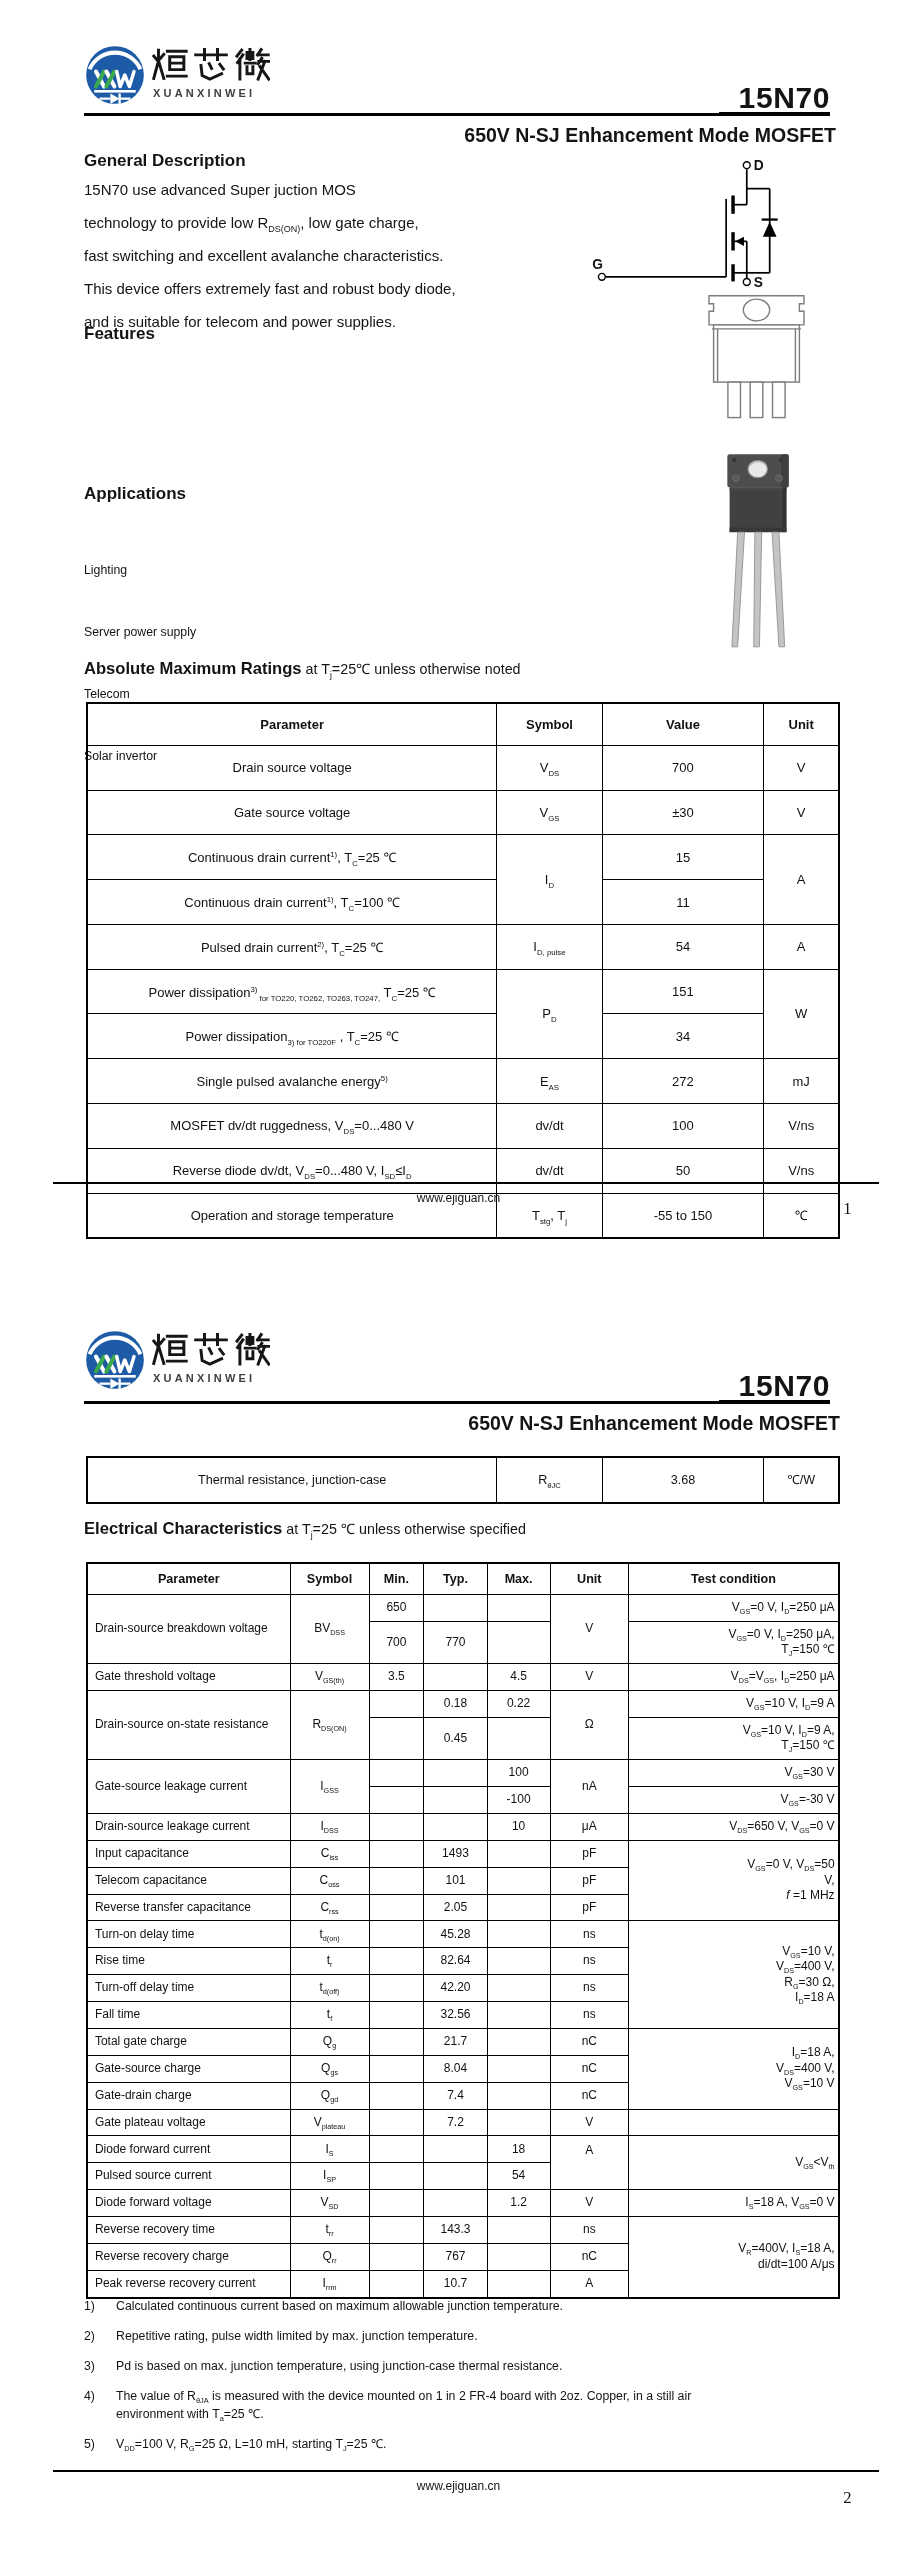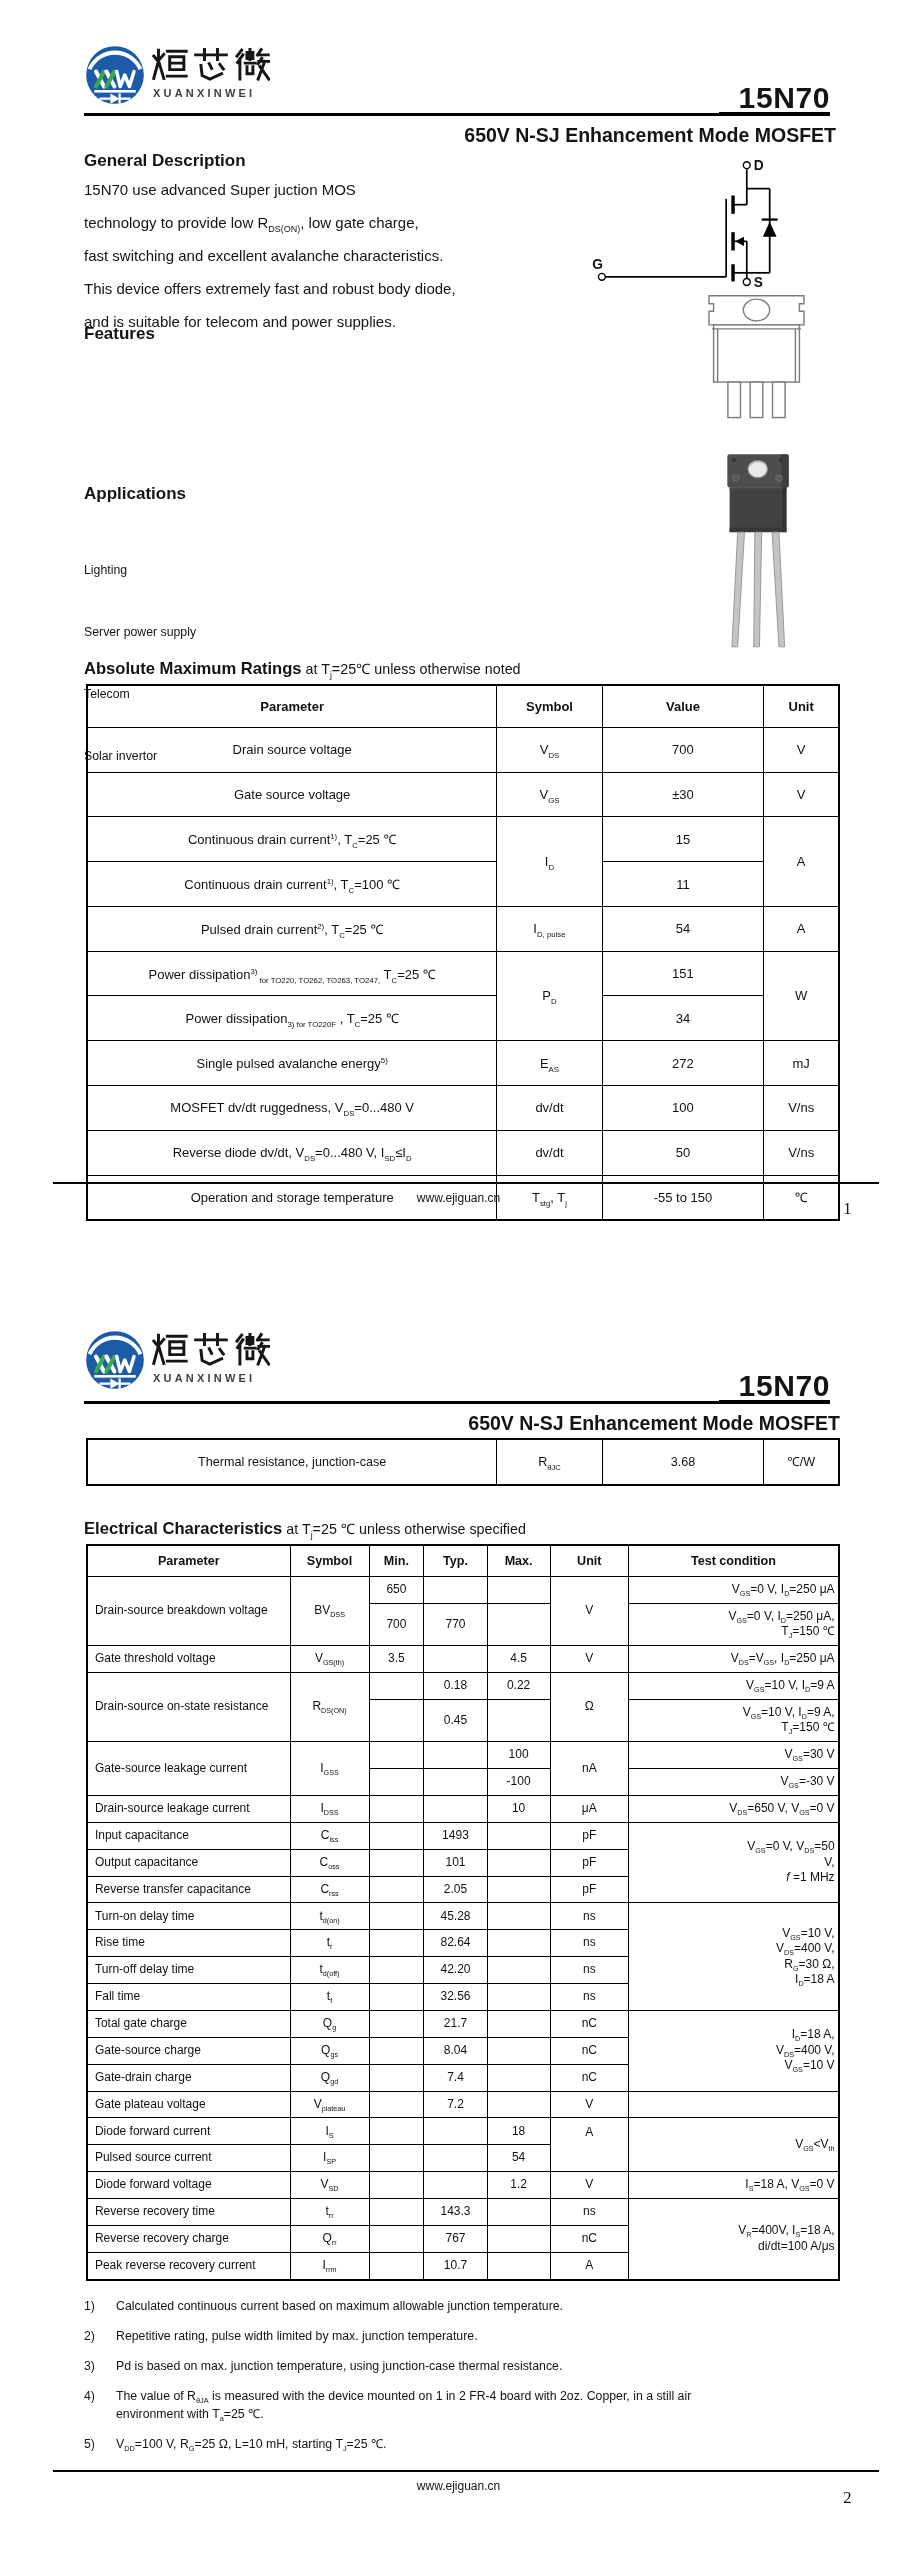--- a/index.html
+++ b/index.html
@@ -20,21 +20,21 @@
   .sec-heading{position:absolute;font-size:17px;font-weight:bold;white-space:nowrap;}
   .gd-line{height:33px;font-size:15px;white-space:nowrap;}
   .feat-item{margin-bottom:9.2px;font-size:13.8px;white-space:nowrap;}
   .feat-item:nth-child(4){margin-top:6.9px;}
   .app-item{margin-bottom:9.8px;font-size:12.3px;white-space:nowrap;margin-top:48px;}
   .tbl-heading{position:absolute;white-space:nowrap;font-size:14.3px;}
   .tbl-heading .h-main{font-size:16.6px;font-weight:bold;}
   sub{font-size:60%;line-height:0;}
   sup{font-size:60%;line-height:0;}
   
-  .doc-table{border-collapse:collapse;table-layout:fixed;width:100%;border:2.9px solid #000;}
+  .doc-table{border-collapse:collapse;table-layout:fixed;width:100%;border:2.9px solid #000;margin-top:18px;}
   .doc-table th,.doc-table td{border:1.7px solid #000;text-align:center;vertical-align:middle;padding:3.4px 4.6px;color:#111;}
   .doc-table th{font-weight:bold;}
   .abs-table td{height:37px;font-size:13px;}
   .abs-table th{height:34px;font-size:13px;}
   .thermal-table td{height:37px;font-size:12.6px;}
   .ec-table th{height:23px;font-size:12.6px;padding:3.4px 2.3px;}
   .ec-table td{font-size:12px;line-height:15.5px;padding:5.2px 3.4px;}
   .ec-table td.left0{text-align:left;padding-left:6.9px;}
   .ec-table td.left6{text-align:right;padding-left:9.2px;}
   .ec-table td.vtop{vertical-align:top;padding-top:6.9px;}
@@ -425,21 +425,21 @@
           <tr>
             <td class="left0"><span>Input capacitance</span></td>
             <td><span>C</span><sub>iss</sub></td>
             <td></td>
             <td><span>1493</span></td>
             <td></td>
             <td><span>pF</span></td>
             <td rowspan="3" class="left6"><span>V</span><sub>GS</sub><span>=0 V,  V</span><sub>DS</sub><span>=50</span><br><span>V,</span><br><span style="font-style: italic;">f</span><span> =1 MHz</span></td>
           </tr>
           <tr>
-            <td class="left0"><span>Output capacitance</span></td>
+            <td class="left0"><span>Telecom capacitance</span></td>
             <td><span>C</span><sub>oss</sub></td>
             <td></td>
             <td><span>101</span></td>
             <td></td>
             <td><span>pF</span></td>
           </tr>
           <tr>
             <td class="left0"><span>Reverse transfer capacitance</span></td>
             <td><span>C</span><sub>rss</sub></td>
             <td></td>

